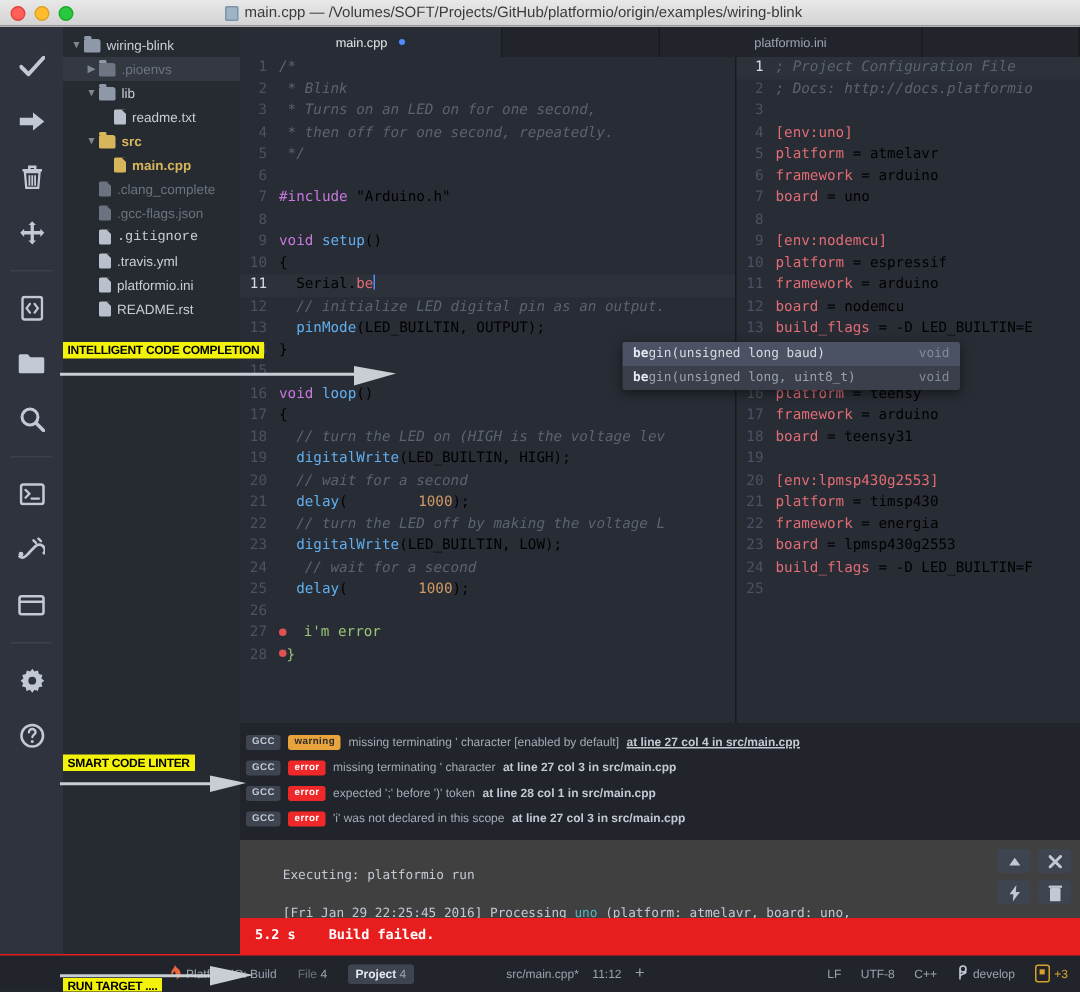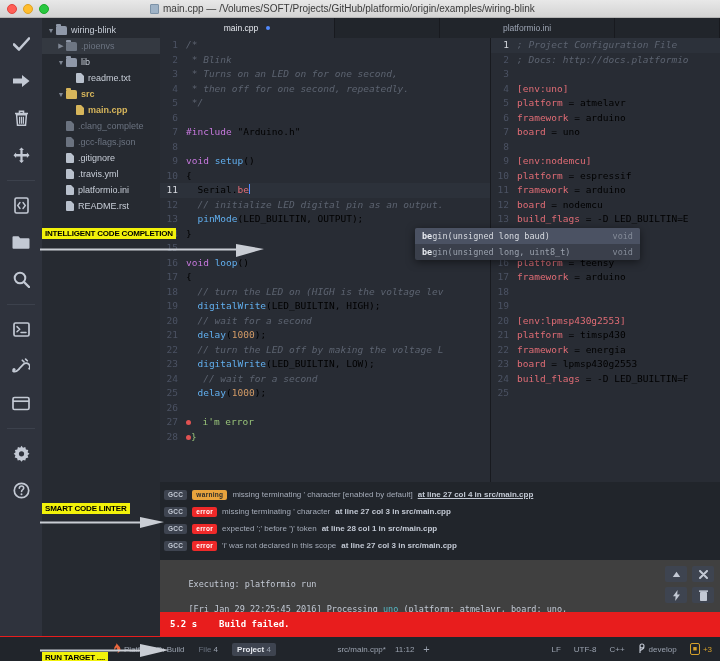--- a/index.html
+++ b/index.html
@@ -119,21 +119,21 @@
     color:#4b5263;
   }
   .codetxt{ flex:1; }
   .cline.hl{ background:#2c313a; }
   .cline.hl .gut{ color:#d7dae0; }
 
   .c-com{ color:#5c6370; font-style:italic; }
   .c-kw { color:#c678dd; }
   .c-str{ color:#98c379; }
   .c-fn { color:#61afef; }
-  .c-num{ color:#d19a66; }
+  .c-num{ color:#d19a66;margin-left:47px; }
   .c-var{ color:#e06c75; }
   .c-sec{ color:#e06c75; }
   .errdot{
     display:inline-block;width:5px;height:5px;border-radius:50%;
     background:#e05252; vertical-align:middle;
   }
   .caret{
     display:inline-block; width:1px; height:10px; background:#528bff;
     vertical-align:-1px;
   }
@@ -359,21 +359,21 @@
       <div class="tree-row dim" style="padding-left: 14px;">
         <span class="tw"></span>
         <span class="fileico dim"></span>
         <span>.clang_complete</span>
       </div>
       <div class="tree-row dim" style="padding-left: 14px;">
         <span class="tw"></span>
         <span class="fileico dim"></span>
         <span>.gcc-flags.json</span>
       </div>
-      <div class="tree-row white" style="padding-left: 14px;">
+      <div class="tree-row white" style="padding-left: 14px; font-family: Liberation Mono, monospace;">
         <span class="tw"></span>
         <span class="fileico "></span>
         <span>.gitignore</span>
       </div>
       <div class="tree-row white" style="padding-left: 14px;">
         <span class="tw"></span>
         <span class="fileico "></span>
         <span>.travis.yml</span>
       </div>
       <div class="tree-row white" style="padding-left: 14px;">
@@ -444,21 +444,21 @@
         <div class="cline"><span class="gut">8</span><span class="codetxt"></span></div>
         <div class="cline"><span class="gut">9</span><span class="codetxt"><span class="c-sec">[env:nodemcu]</span></span></div>
         <div class="cline"><span class="gut">10</span><span class="codetxt"><span class="c-var">platform</span> = espressif</span></div>
         <div class="cline"><span class="gut">11</span><span class="codetxt"><span class="c-var">framework</span> = arduino</span></div>
         <div class="cline"><span class="gut">12</span><span class="codetxt"><span class="c-var">board</span> = nodemcu</span></div>
         <div class="cline"><span class="gut">13</span><span class="codetxt"><span class="c-var">build_flags</span> = -D LED_BUILTIN=E</span></div>
         <div class="cline"><span class="gut">14</span><span class="codetxt"></span></div>
         <div class="cline"><span class="gut">15</span><span class="codetxt"><span class="c-sec">[env:teensy31]</span></span></div>
         <div class="cline"><span class="gut">16</span><span class="codetxt"><span class="c-var">platform</span> = teensy</span></div>
         <div class="cline"><span class="gut">17</span><span class="codetxt"><span class="c-var">framework</span> = arduino</span></div>
-        <div class="cline"><span class="gut">18</span></div>
+        <div class="cline"><span class="gut">18</span><span class="codetxt"><span class="c-var">board</span> = teensy31</span></div>
         <div class="cline"><span class="gut">19</span><span class="codetxt"></span></div>
         <div class="cline"><span class="gut">20</span><span class="codetxt"><span class="c-sec">[env:lpmsp430g2553]</span></span></div>
         <div class="cline"><span class="gut">21</span><span class="codetxt"><span class="c-var">platform</span> = timsp430</span></div>
         <div class="cline"><span class="gut">22</span><span class="codetxt"><span class="c-var">framework</span> = energia</span></div>
         <div class="cline"><span class="gut">23</span><span class="codetxt"><span class="c-var">board</span> = lpmsp430g2553</span></div>
         <div class="cline"><span class="gut">24</span><span class="codetxt"><span class="c-var">build_flags</span> = -D LED_BUILTIN=F</span></div>
         <div class="cline"><span class="gut">25</span><span class="codetxt"></span></div>
       </div>
 
     <div class="ac" id="ac">

